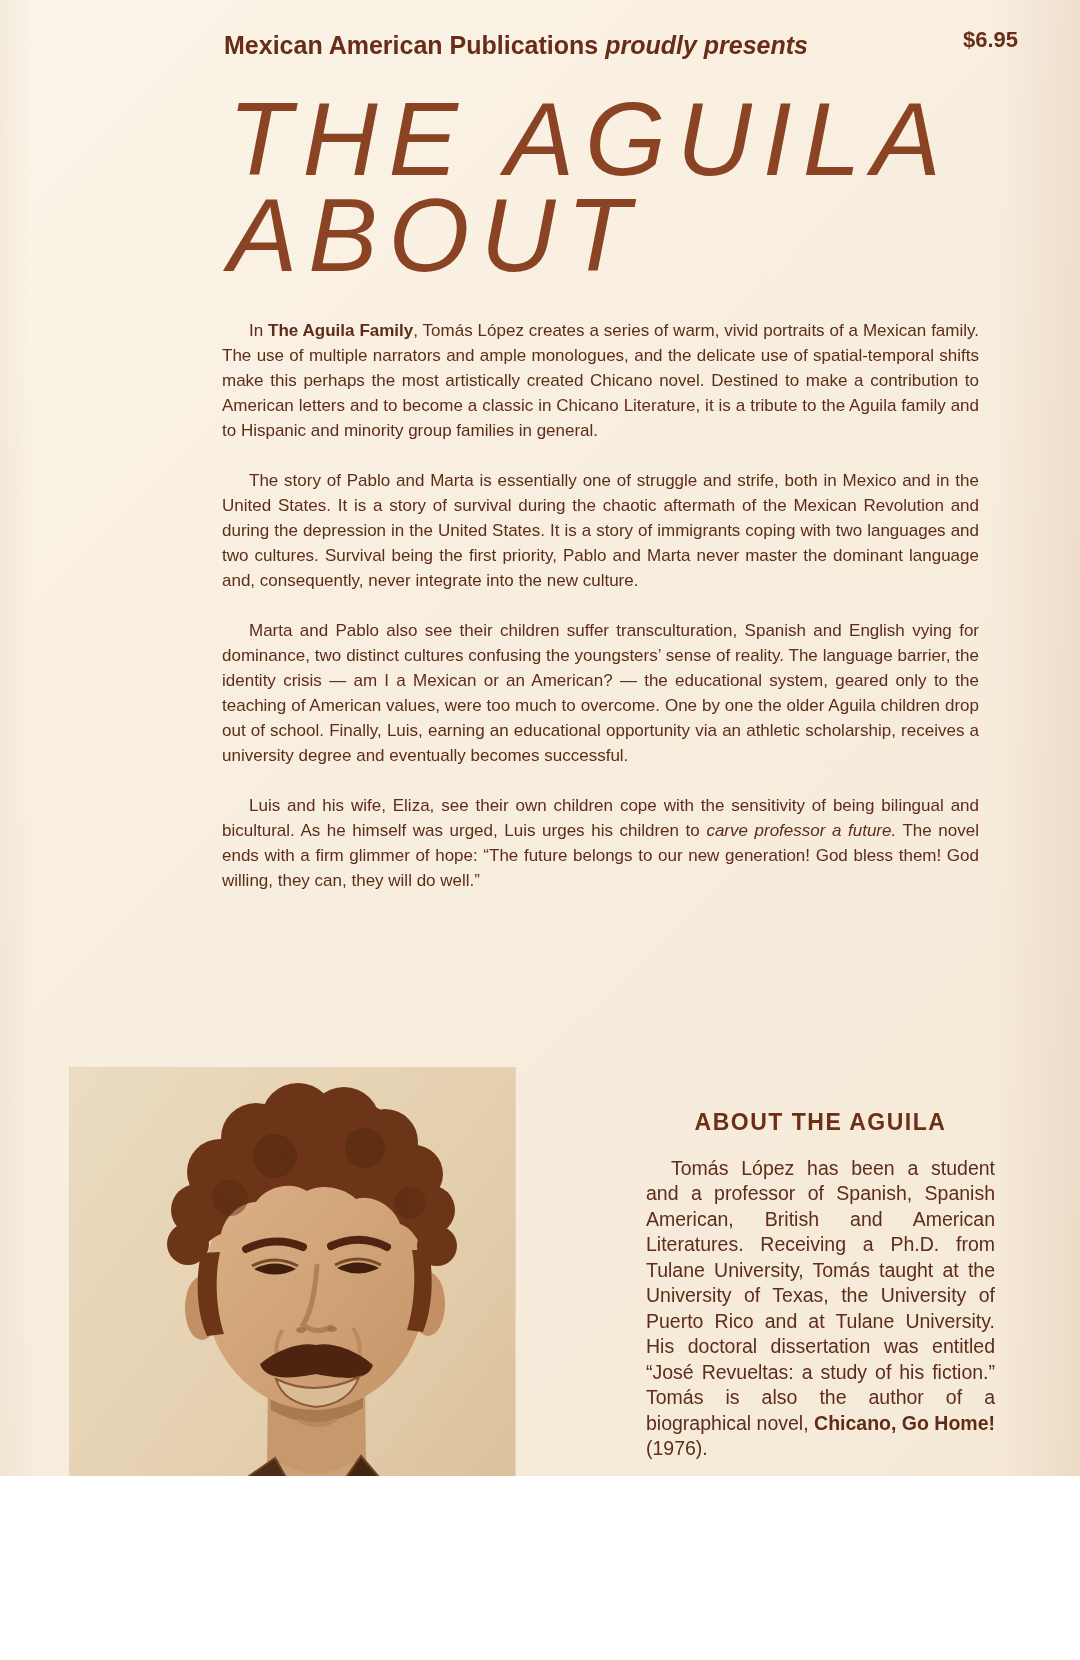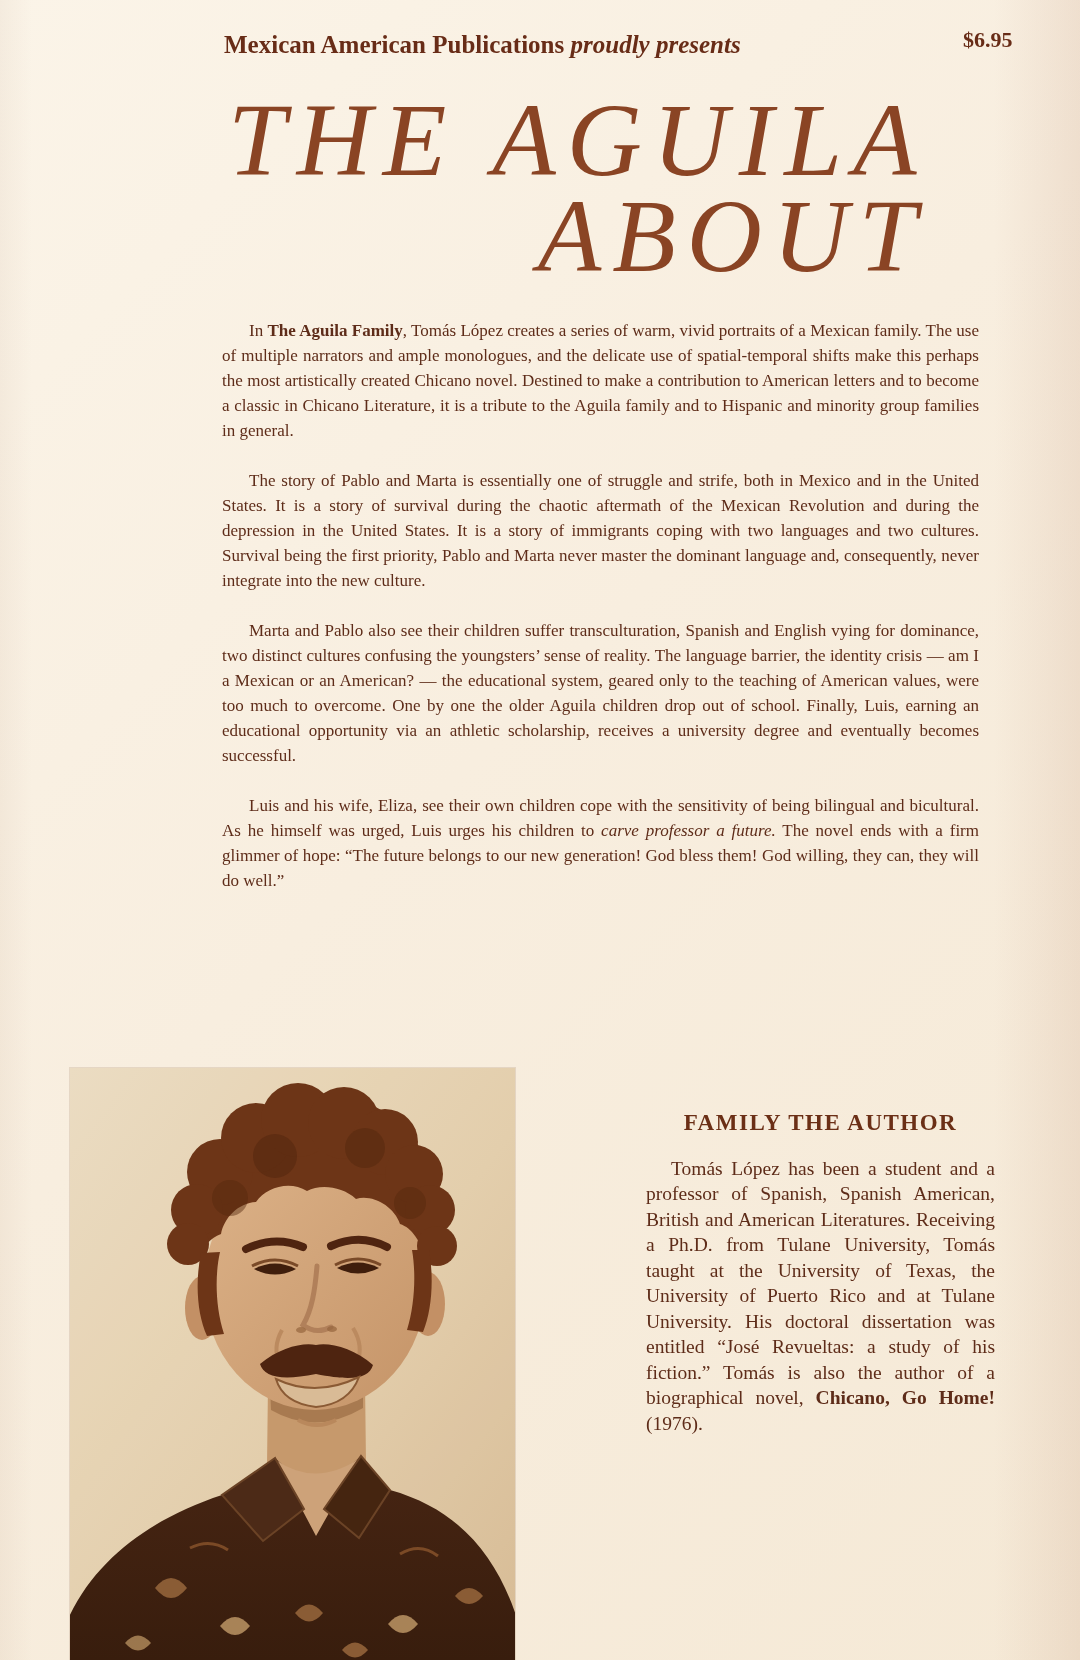--- a/index.html
+++ b/index.html
@@ -1,22 +1,22 @@
 <!DOCTYPE html>
 <html><head>
 <meta charset="utf-8">
 <style>
   html,body{margin:0;padding:0;}
   .page{
     position:relative;
-    width:1080px;height:1660px;
+    width:1080px;height:1476px;
     background:
       linear-gradient(to right, rgba(120,70,40,0.05), rgba(0,0,0,0) 3%, rgba(0,0,0,0) 92%, rgba(170,110,80,0.12)),
       linear-gradient(135deg,#fbf4e8 0%, #f8eedf 45%, #f5e9d6 100%);
-    font-family:Liberation Serif, serif;
+    font-family:Liberation Sans, sans-serif;
     color:#5e2c19;
     overflow:hidden;
   }
   .header-line{
     position:absolute;top:31px;left:224px;
     font-size:25px;font-weight:bold;color:#682c17;
     white-space:nowrap;
   }
   .header-line .tagline{font-style:italic;}
   .price{
@@ -24,21 +24,20 @@
     font-size:22px;font-weight:bold;color:#682c17;
   }
   .book-title{
     position:absolute;top:92px;left:228px;
     font-style:italic;
     color:#8a4424;
     font-size:104px;
     line-height:0.92;
     letter-spacing:0.105em;
     font-weight:normal;
-    text-align:right;
   }
   .synopsis{
     position:absolute;top:318px;left:222px;width:757px;
     font-size:17px;line-height:25px;
     text-align:justify;
     color:#5e2c19;
   }
   .synopsis p{margin:0 0 25px 0;text-indent:27px;}
   .synopsis .b{font-weight:bold;}
   .synopsis .i{font-style:italic;}
@@ -170,17 +169,17 @@
       <path d="M318,556 q15,-18 30,0 q-15,18 -30,0" fill="#c49c6a" opacity="0.8"></path>
       <path d="M385,528 q14,-16 28,0 q-14,16 -28,0" fill="#8a5c35"></path>
       <path d="M55,575 q13,-15 26,0 q-13,15 -26,0" fill="#c49c6a" opacity="0.7"></path>
       <path d="M272,582 q13,-15 26,0 q-13,15 -26,0" fill="#8a5c35"></path>
       <path d="M120,480 Q140,470 158,482" stroke="#7b4a26" stroke-width="3" fill="none"></path>
       <path d="M330,486 Q350,474 368,488" stroke="#7b4a26" stroke-width="3" fill="none"></path>
     </svg>
   </div>
 
   <div class="about">
-    <h2>FAMILY THE AUTHOR</h2>
+    <h2>ABOUT THE AGUILA</h2>
     <p><span>Tomás López has been a student and a professor of Spanish, Spanish American, British and American Literatures. Receiving a Ph.D. from Tulane University, Tomás taught at the University of Texas, the University of Puerto Rico and at Tulane University. His doctoral dissertation was entitled “José Revueltas: a study of his fiction.” Tomás is also the author of a biographical novel, </span><span class="b">Chicano, Go Home!</span><span> (1976).</span></p>
   </div>
 
 </div>
 
 </body></html>

